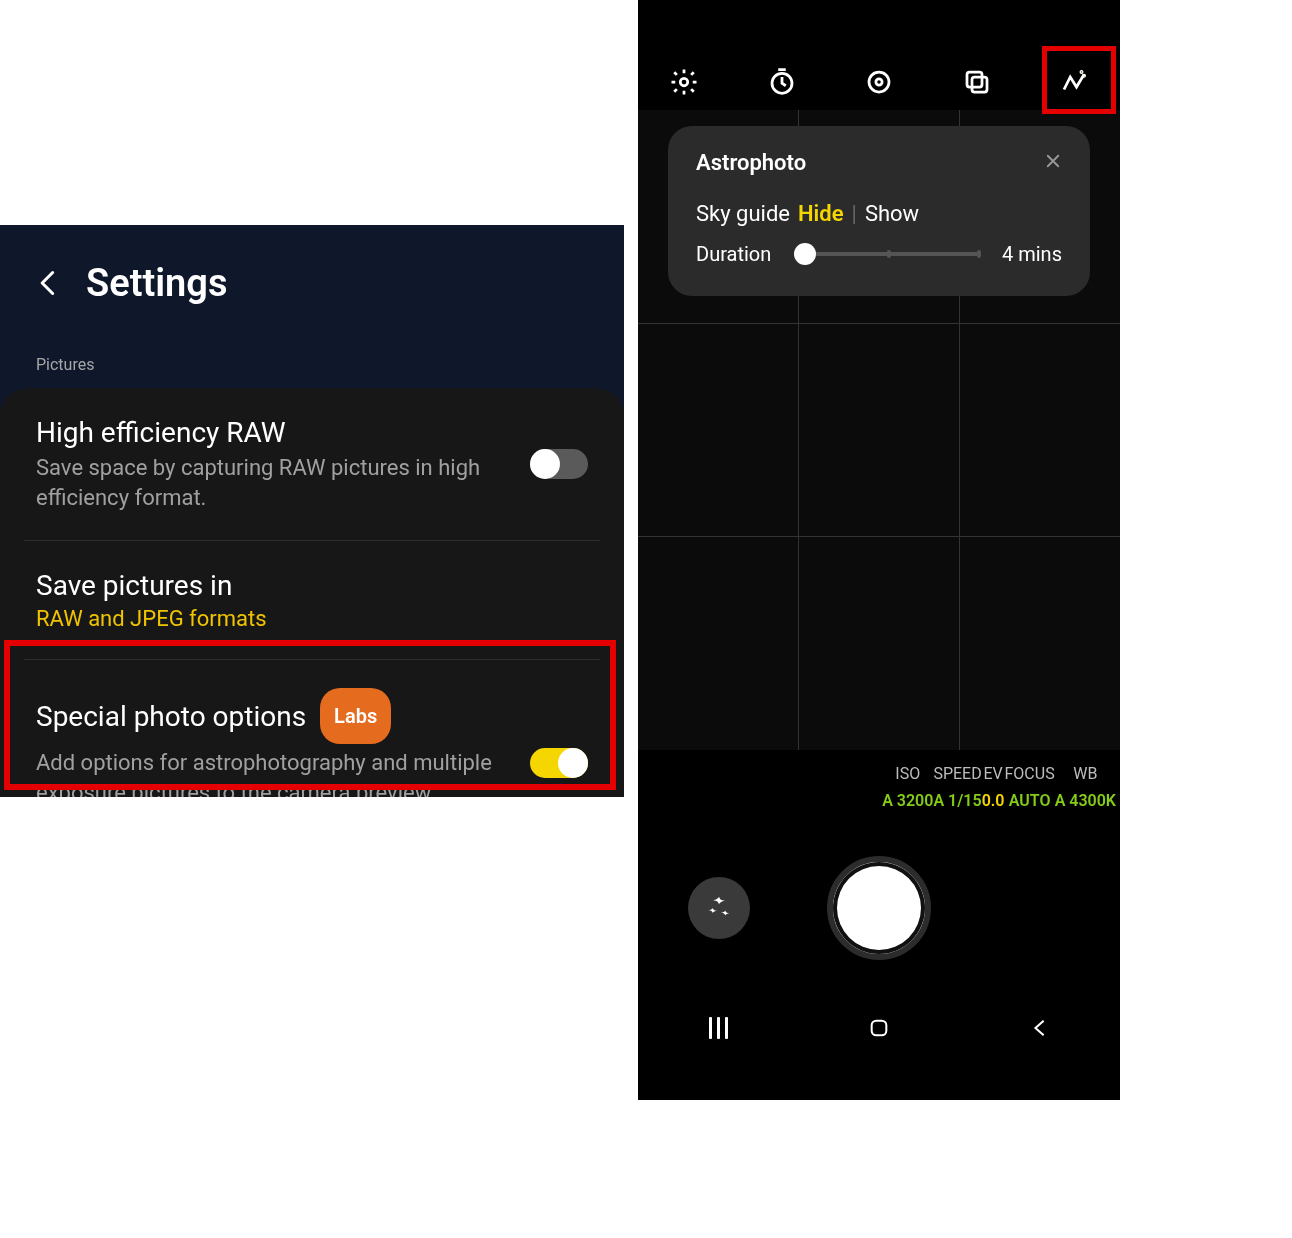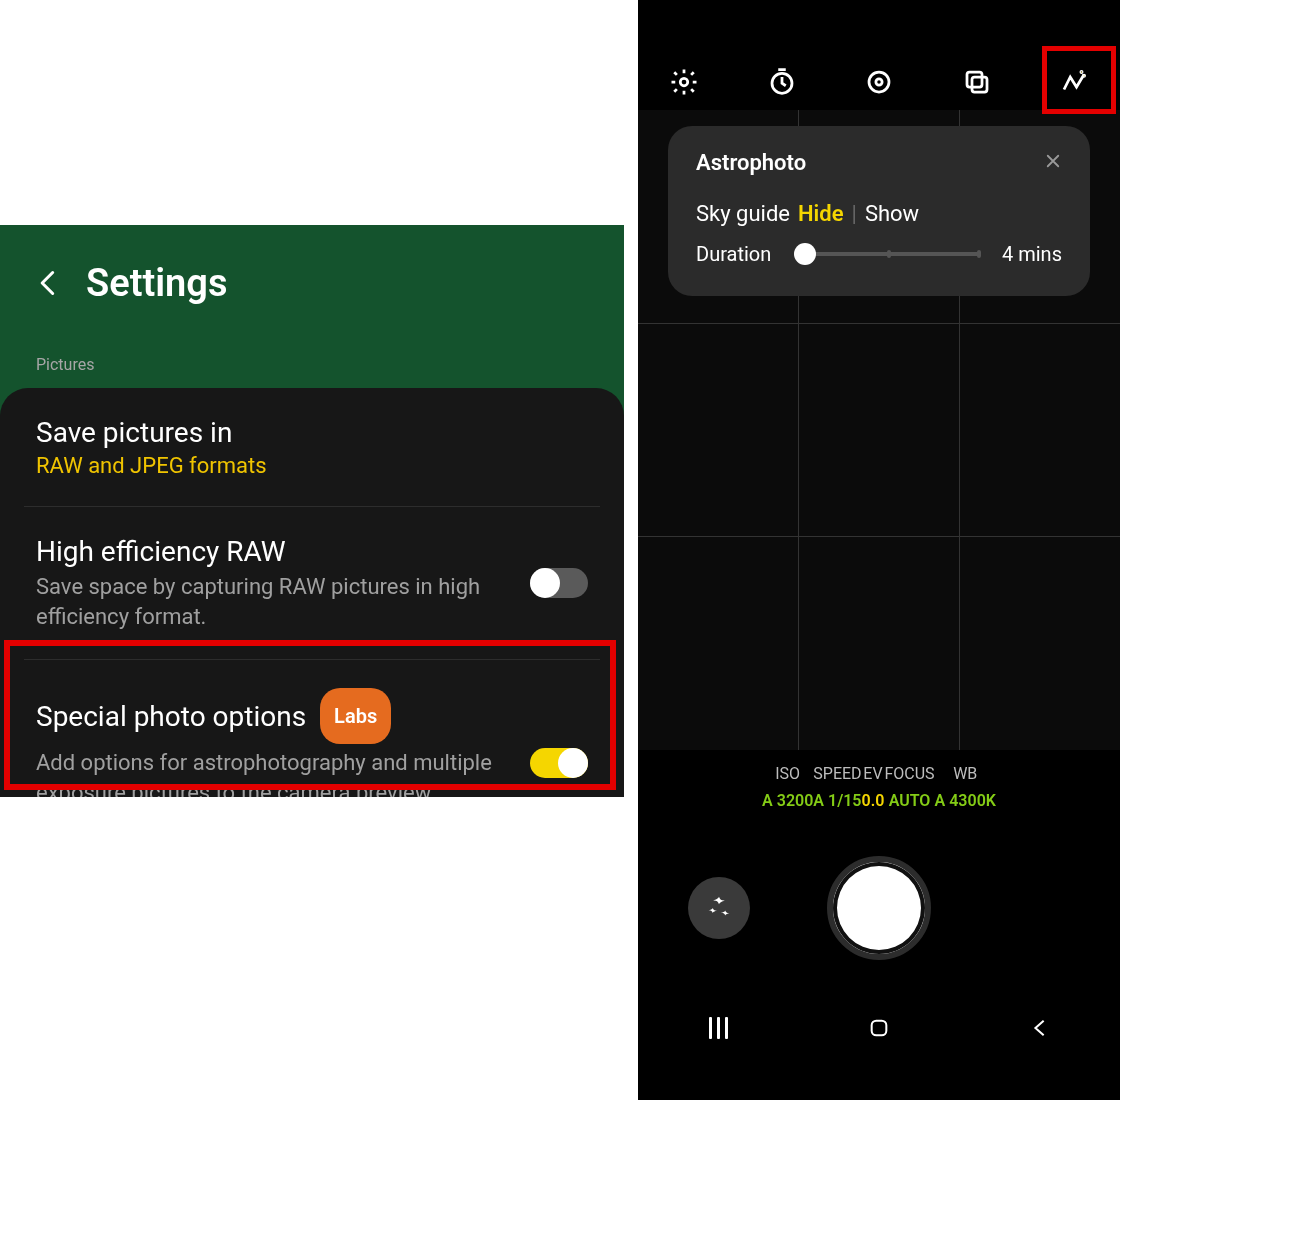--- a/index.html
+++ b/index.html
@@ -2,21 +2,21 @@
 <html><head>
 <meta charset="utf-8">
 <style>
   * { box-sizing: border-box; }
   html, body { margin:0; padding:0; background:#fff; font-family: -apple-system, BlinkMacSystemFont, "Segoe UI", Roboto, Arial, sans-serif; }
   .canvas { width:1292px; height:1238px; position:relative; background:#fff; }
 
   
   .left-panel {
     position:absolute; left:0; top:225px; width:624px; height:572px;
-    background:#14532d; color:#fff; overflow:hidden;
+    background:#0f172a; color:#fff; overflow:hidden;
   }
   .settings-header { display:flex; align-items:center; gap:24px; padding:36px 34px 20px 34px; }
   .back-chevron { width:28px; height:28px; display:flex; }
   .back-chevron svg { width:100%; height:100%; }
   .settings-title { font-size:38px; font-weight:600; }
   .section-label { color:#a6a6a6; font-size:16px; padding:30px 36px 14px; }
   .settings-card { background:#171717; border-radius:28px; margin:0 0 0 0; padding:0 0; }
   .setting-row { padding:28px 36px; display:flex; align-items:center; }
   .setting-row + .setting-row { border-top:1px solid #2d2d2d; margin:0 24px; padding-left:12px; padding-right:12px; }
   .setting-text { flex:1; }
@@ -62,21 +62,21 @@
   .close-x { color:#999; font-size:20px; }
   .sky-row { display:flex; align-items:center; gap:8px; margin-top:26px; font-size:22px; }
   .sky-row .divider { color:#666; }
   .sky-hide { color:#f5d600; font-weight:600; }
   .duration-row { display:flex; align-items:center; gap:23px; margin-top:16px; font-size:20px; }
   .slider { flex:1; display:flex; align-items:center; position:relative; height:24px; }
   .slider .track { background:#555; height:4px; width:100%; border-radius:2px; }
   .slider .thumb { position:absolute; left:0; width:22px; height:22px; border-radius:50%; background:#fff; }
   .slider .tick { position:absolute; width:4px; height:8px; background:#555; border-radius:2px; top:8px; }
 
-  .param-row { display:flex; justify-content:center; padding:14px 4px 8px; }
+  .param-row { display:flex; justify-content:flex-end; padding:14px 4px 8px; }
   .param { text-align:center; }
   .param .plabel { color:#bdbdbd; font-size:16px; }
   .param .pval { color:#84cc16; font-size:16px; font-weight:600; margin-top:8px; }
   .param .pval.yellow { color:#f5d600; }
 
   .controls { display:flex; align-items:center; justify-content:center; position:relative; height:180px; }
   .fx-btn { position:absolute; left:50px; width:62px; height:62px; border-radius:50%; background:#3a3a3a; display:flex; align-items:center; justify-content:center; color:#fff; font-size:30px; }
   .shutter { width:104px; height:104px; border-radius:50%; background:#fff; border:6px solid #2c2c2c; box-shadow:0 0 0 4px #111 inset; }
 
   .navbar { display:flex; justify-content:space-around; align-items:center; height:60px; }
@@ -98,33 +98,33 @@
           </svg>
       </div>
       <div class="settings-title">Settings</div>
     </div>
     <div class="section-label">Pictures</div>
 
     <div class="settings-card">
 
       <div class="setting-row">
         <div class="setting-text">
+          <div class="setting-title">High efficiency RAW</div>
+          <div class="setting-desc">Save space by capturing RAW pictures in high efficiency format.</div>
+        </div>
+        <div class="toggle off">
+            <div class="knob"></div>
+          </div>
+      </div>
+
+      <div class="setting-row">
+        <div class="setting-text">
           <div class="setting-title">Save pictures in</div>
           <div class="setting-sub">RAW and JPEG formats</div>
         </div>
-      </div>
-
-      <div class="setting-row">
-        <div class="setting-text">
-          <div class="setting-title">High efficiency RAW</div>
-          <div class="setting-desc">Save space by capturing RAW pictures in high efficiency format.</div>
-        </div>
-        <div class="toggle off">
-            <div class="knob"></div>
-          </div>
       </div>
 
       <div class="setting-row">
         <div class="setting-text">
           <div class="setting-title">
             <span>Special photo options</span>
             <span class="labs-badge">Labs</span>
           </div>
           <div class="setting-desc">Add options for astrophotography and multiple exposure pictures to the camera preview screen.</div>
         </div>

